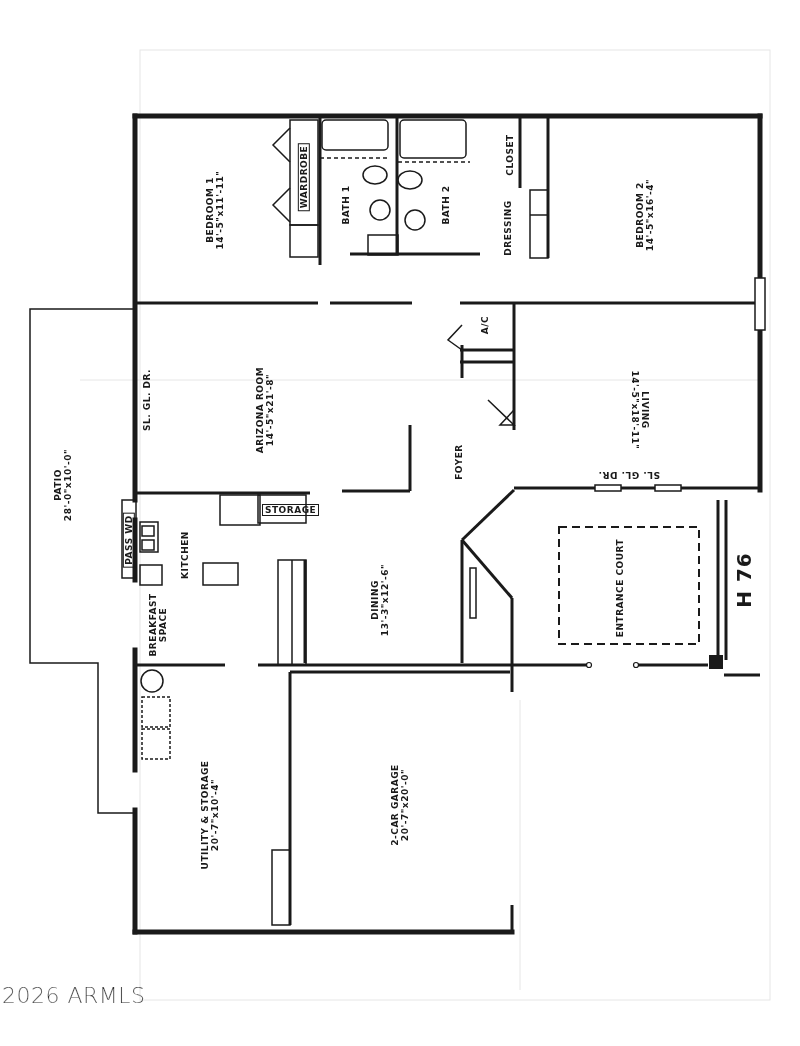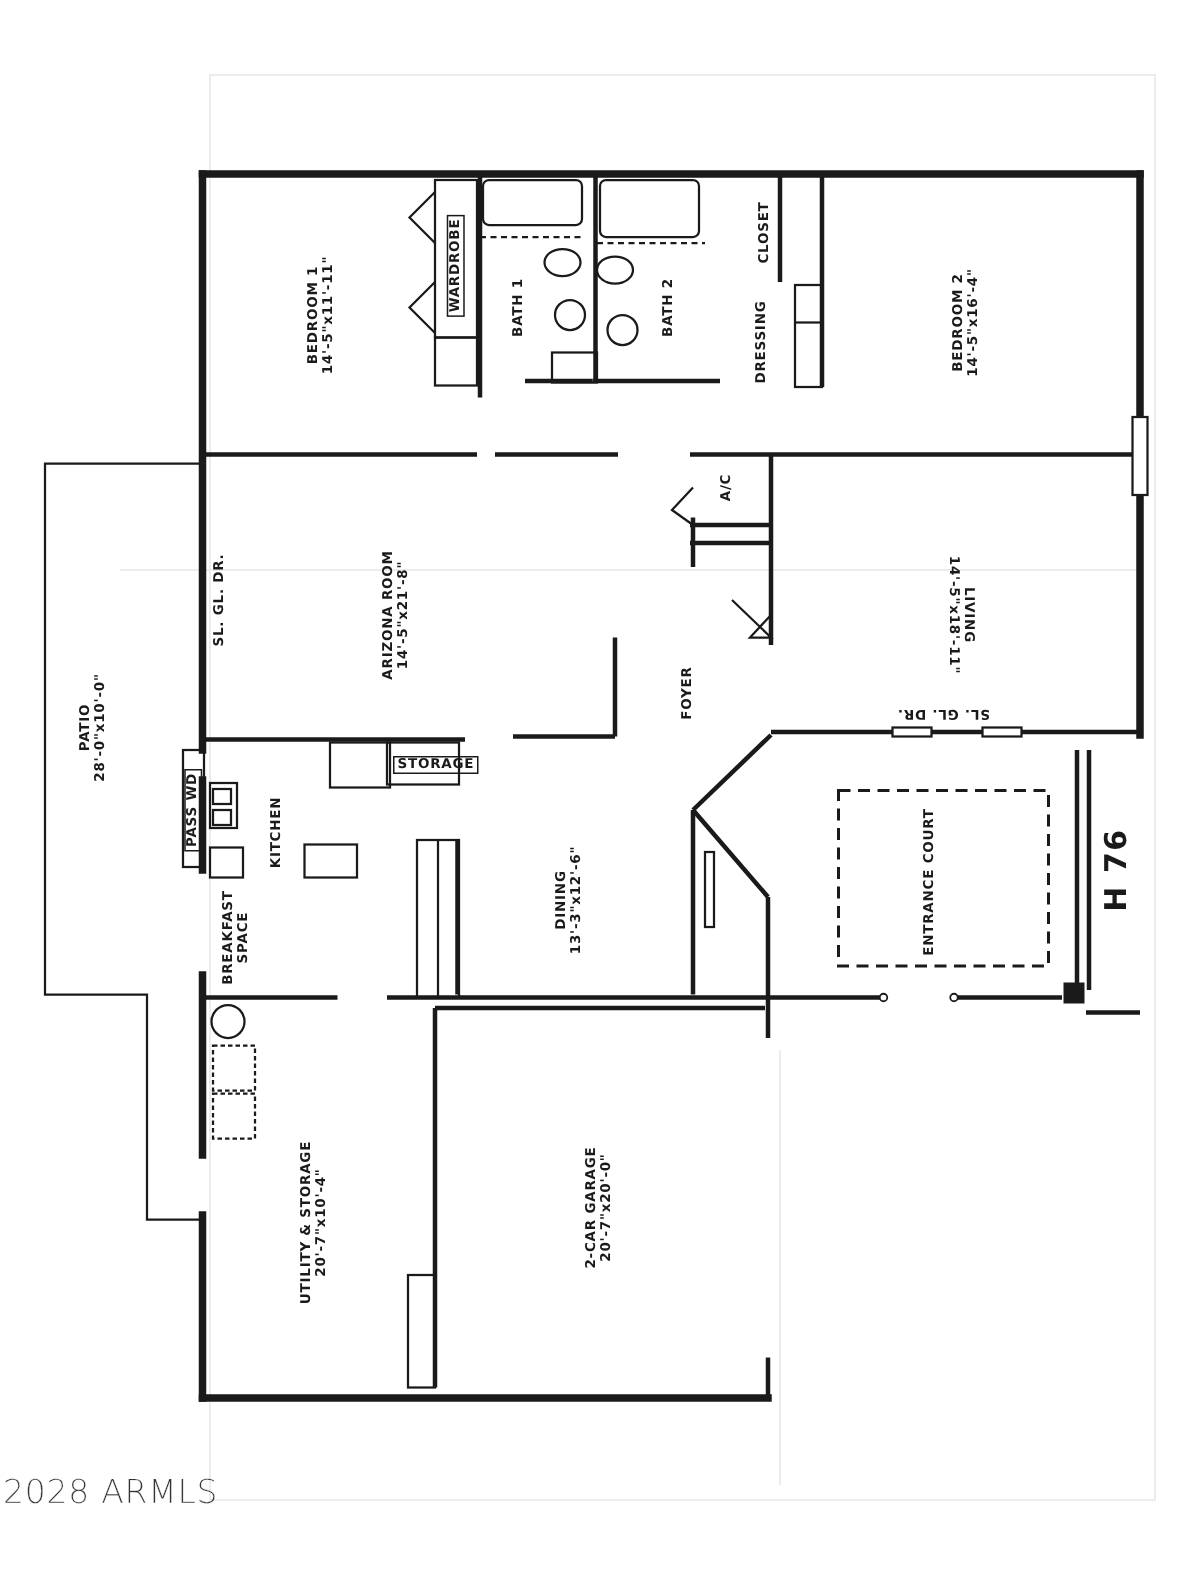--- a/index.html
+++ b/index.html
@@ -191,13 +191,13 @@
 <div class="label rot-ccw lbl-big" style="left:744px; top:580px;">H 76</div>
 <div class="label rot-ccw lbl-sm" style="left:210px; top:815px;">
   <div>UTILITY &amp; STORAGE</div>
   <div>20'-7"x10'-4"</div>
 </div>
 <div class="label rot-ccw lbl-sm" style="left:400px; top:805px;">
   <div>2-CAR GARAGE</div>
   <div>20'-7"x20'-0"</div>
 </div>
 
-<div class="watermark">2028 ARMLS</div>
+<div class="watermark">2026 ARMLS</div>
 
 </body></html>

